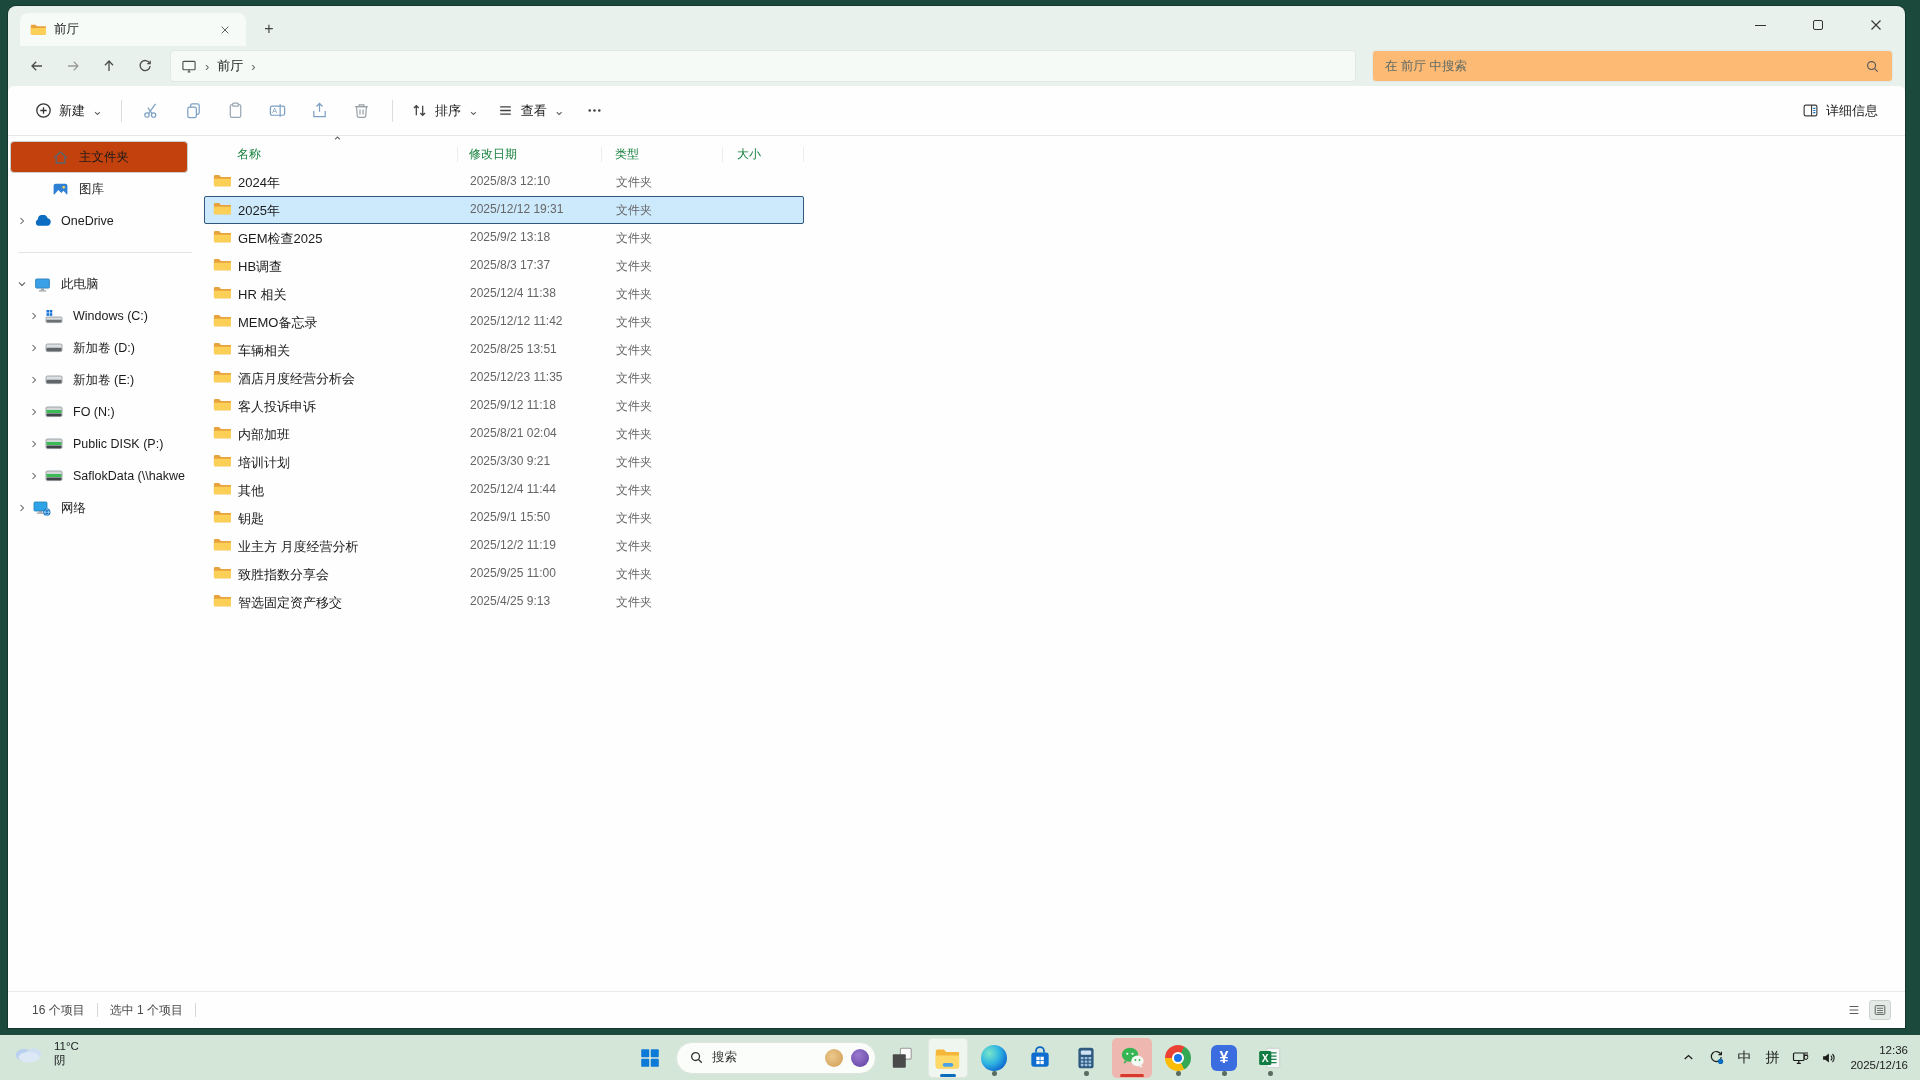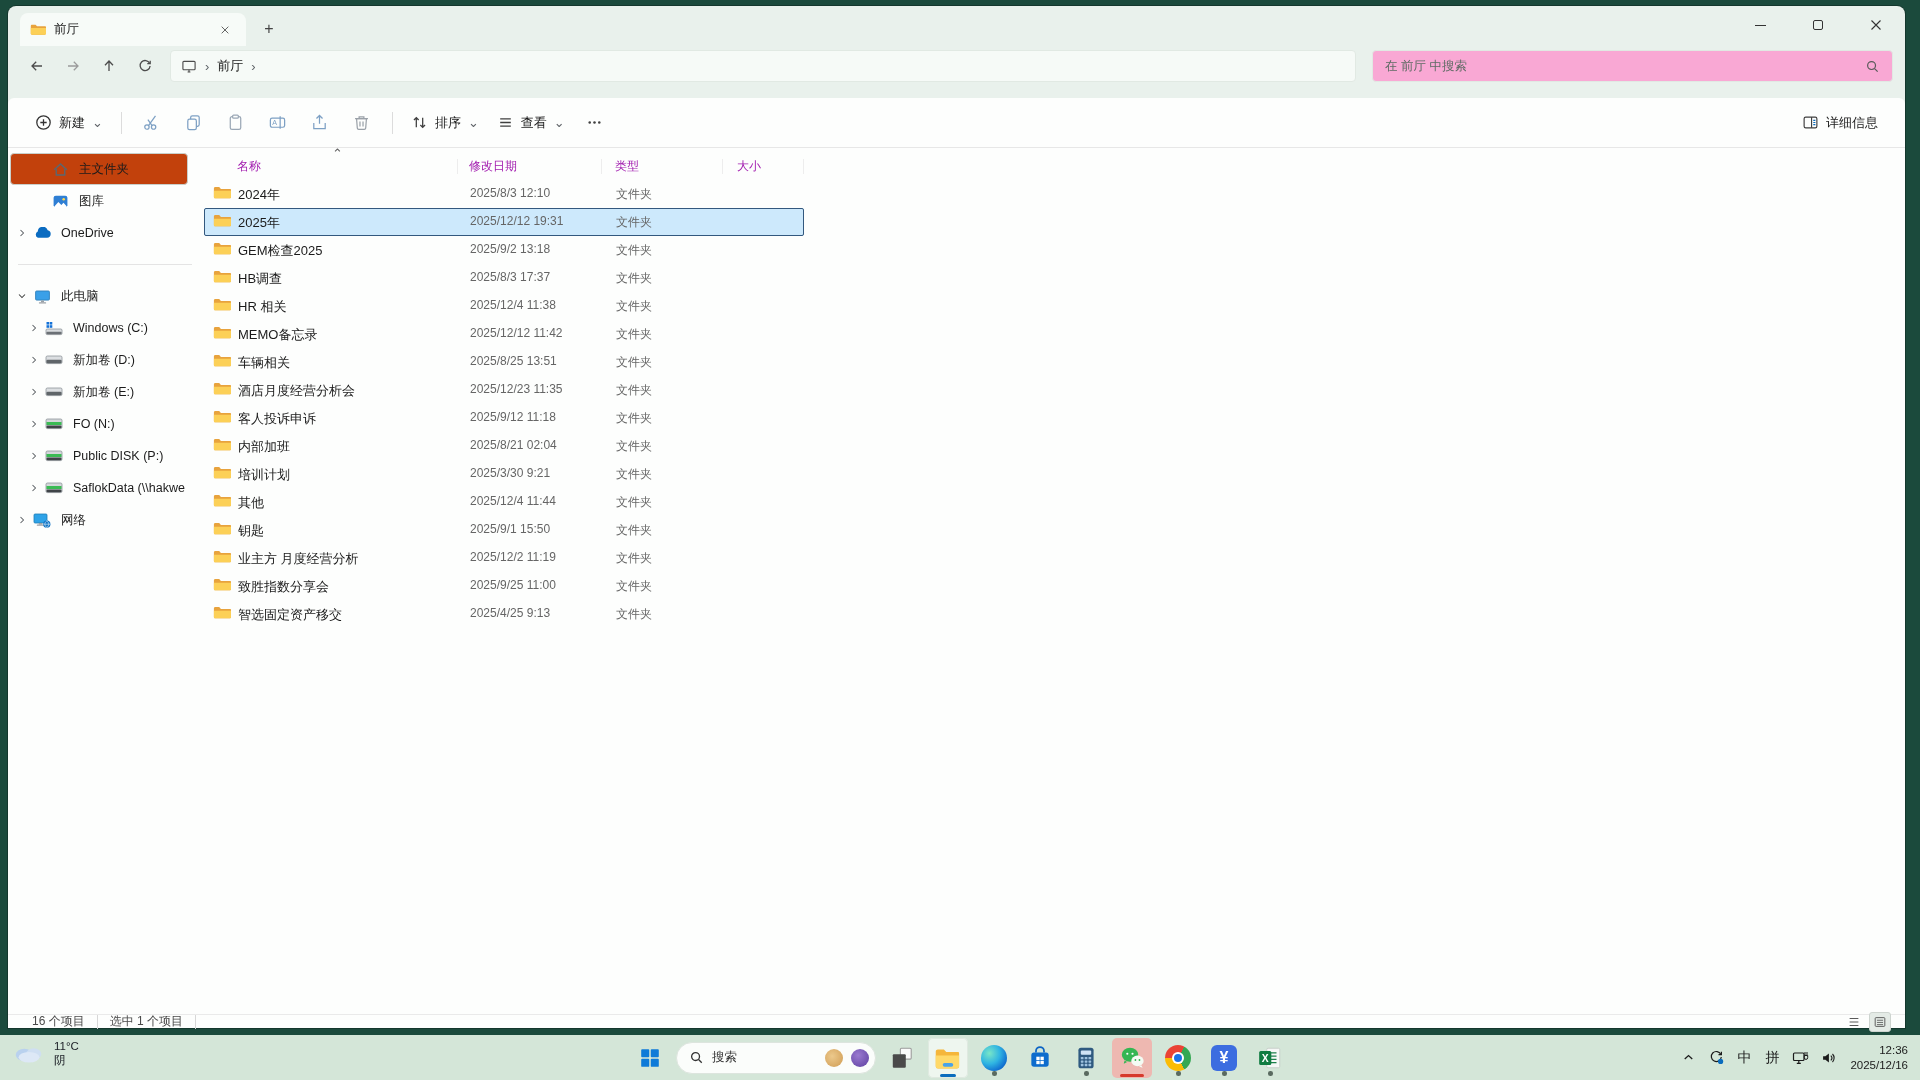--- a/index.html
+++ b/index.html
@@ -24,27 +24,27 @@
   .wbtn{width:58px;height:38px;display:flex;align-items:center;justify-content:center;}
   .min-glyph{width:11px;border-top:1.2px solid #333;}
   .max-glyph{width:10px;height:10px;border:1.2px solid #333;border-radius:2px;}
 
   
   .addrbar{height:40px;display:flex;align-items:center;padding:0 12px;gap:2px;flex:0 0 auto;}
   .navbtn{width:34px;height:30px;display:flex;align-items:center;justify-content:center;border-radius:4px;}
   .crumbfield{margin-left:6px;width:1186px;height:32px;background:#f6faf7;border:1px solid #e1e9e3;
     border-radius:4px;display:flex;align-items:center;padding:0 10px;gap:8px;}
   .crumb-txt{font-size:13px;color:#1b1b1b;}
-  .searchfield{margin-left:14px;flex:1;height:32px;background:#f9a8d4;border:1px solid #e1e9e3;
+  .searchfield{margin-left:14px;flex:1;height:32px;background:#fdba74;border:1px solid #e1e9e3;
     border-radius:4px;display:flex;align-items:center;padding:0 12px;}
   .searchfield .ph{flex:1;color:#5f6b65;font-size:12.5px;}
 
   
   .toolbar{height:50px;background:#fdfefd;border-bottom:1px solid #e7e7e7;display:flex;align-items:center;
-    padding:0 18px;flex:0 0 auto;border-radius:6px 6px 0 0;margin-top:12px;}
+    padding:0 18px;flex:0 0 auto;border-radius:6px 6px 0 0;}
   .tbtn{height:34px;border-radius:4px;display:flex;align-items:center;gap:7px;padding:0 9px;}
   .tbtn .lab{font-size:13px;color:#1b1b1b;}
   .tsep{width:1px;height:22px;background:#dcdcdc;margin:0 9px;}
   .iconbtn{width:42px;height:34px;display:flex;align-items:center;justify-content:center;border-radius:4px;}
   .chev{color:#5f6368;}
   .tb-right{margin-left:auto;display:flex;align-items:center;}
 
   
   .content{flex:1;display:flex;background:#fdfefd;min-height:0;}
   .sidebar{width:194px;flex:0 0 auto;padding-top:5px;overflow:hidden;}
@@ -54,33 +54,33 @@
   .snav .chevslot{width:18px;display:flex;justify-content:center;flex:0 0 auto;}
   .snav .sic{width:22px;display:flex;justify-content:center;flex:0 0 auto;margin-right:8px;}
   .snav .slab{font-size:12.5px;color:#1b1b1b;overflow:hidden;white-space:nowrap;}
   .snav.lv1{padding-left:14px;}
   .snav:not(.lv1):not(.haschev){padding-left:20px;}
   .side-sep{height:1px;background:#e4e4e4;margin:15px 10px;}
 
   
   .mainlist{flex:1;position:relative;padding-top:2px;}
   .lheader{position:relative;height:28px;margin-top:2px;}
-  .lheader .hcell{position:absolute;top:6px;font-size:12px;color:#a21caf;}
+  .lheader .hcell{position:absolute;top:6px;font-size:12px;color:#15803d;}
   .hsep{position:absolute;top:7px;width:1px;height:15px;background:#ededed;}
   .sortcaret{position:absolute;left:130px;top:-6px;color:#666;}
   .rows{position:relative;}
   .row{position:relative;width:600px;height:28px;margin-left:2px;border-radius:2px;}
   .row.selected{background:#cde9fc;outline:1px solid #33587e;outline-offset:-1px;}
   .row .ric{position:absolute;left:9px;top:5px;}
   .row .rname{position:absolute;left:34px;top:6px;font-size:13px;color:#1b1b1b;white-space:nowrap;}
   .row .rdate{position:absolute;left:266px;top:6px;font-size:12px;color:#656565;white-space:nowrap;}
   .row .rtype{position:absolute;left:412px;top:6px;font-size:12px;color:#656565;white-space:nowrap;}
 
   
-  .statusbar{height:14px;border-top:1px solid #eaeaea;display:flex;align-items:center;
+  .statusbar{height:37px;border-top:1px solid #eaeaea;display:flex;align-items:center;
     padding:0 14px 0 24px;background:#fdfefd;flex:0 0 auto;font-size:12px;color:#4a4a4a;}
   .ssep{width:1px;height:14px;background:#d7d7d7;margin:0 12px;}
   .sb-right{margin-left:auto;display:flex;gap:4px;}
   .vbtn{width:22px;height:20px;display:flex;align-items:center;justify-content:center;border-radius:3px;}
   .vbtn.active{background:#e4ebe6;border:1px solid #cdd4cf;}
 
   
   .taskbar{position:absolute;left:0;bottom:0;width:1920px;height:45px;background:#d4e6d8;}
   .weather{position:absolute;left:12px;top:4px;display:flex;align-items:center;gap:8px;justify-content:space-between;}
   .weather .wtxt{font-size:11.5px;color:#20242a;line-height:1.25;}

